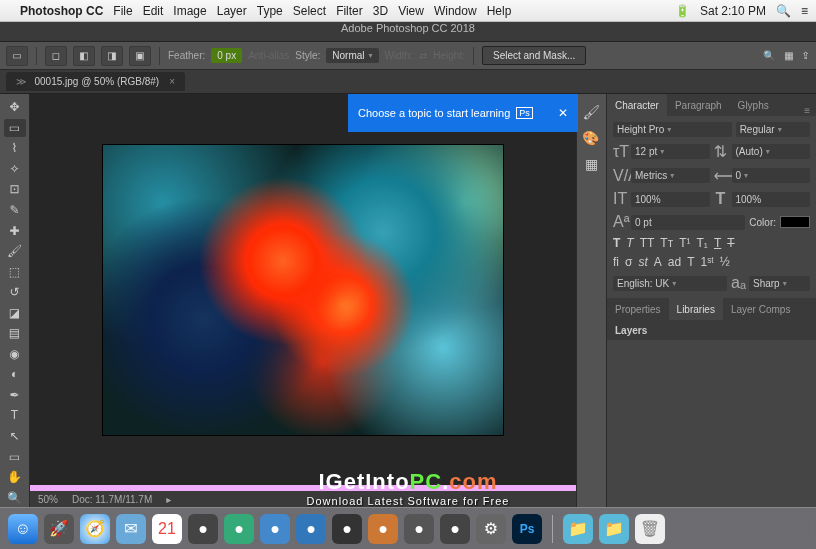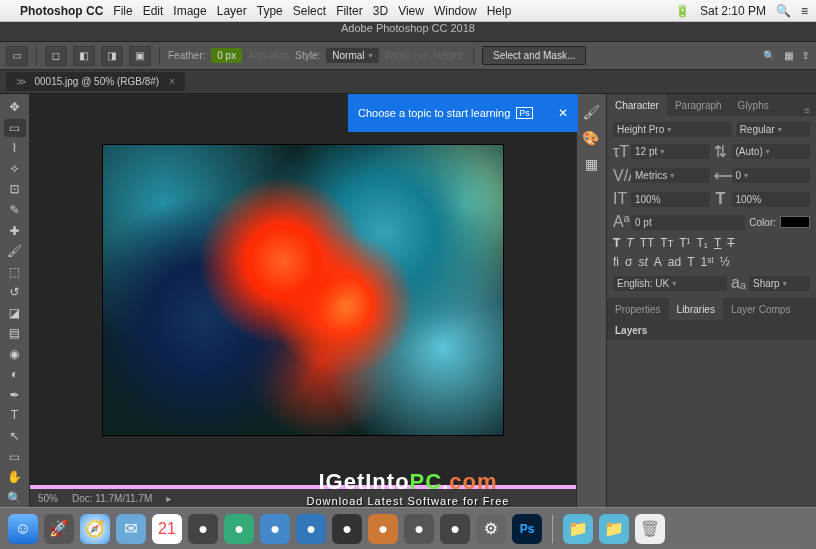--- a/index.html
+++ b/index.html
@@ -43,21 +43,21 @@
   radial-gradient(circle at 45% 40%, #ff6a3a 0%, #e83a1a 12%, transparent 30%),
   radial-gradient(circle at 60% 55%, #ff8844 0%, #dd4422 10%, transparent 25%),
   radial-gradient(circle at 25% 60%, #223a5a 0%, #1a2a4a 15%, transparent 35%),
   radial-gradient(circle at 70% 30%, #4a9aaa 0%, #2a7a8a 15%, transparent 35%),
   radial-gradient(circle at 85% 70%, #6abaca 0%, transparent 30%),
   radial-gradient(circle at 15% 20%, #3a8a9a 0%, transparent 35%),
   radial-gradient(circle at 55% 75%, #aa3a2a 0%, transparent 25%),
   radial-gradient(circle at 90% 20%, #8acaaa 0%, transparent 25%),
   #1a2a2a;
   box-shadow: 0 0 0 1px #000; filter: contrast(1.1) saturate(1.2); }
-.canvas-status { height: 22px; background: #3a3a3a; display: flex; align-items: center; padding: 0 8px; font-size: 10px; color: #aaa; gap: 14px; border-top: 4px solid #f0abfc; }
+.canvas-status { height: 22px; background: #3a3a3a; display: flex; align-items: center; padding: 0 8px; font-size: 10px; color: #aaa; gap: 14px; border-top: 6px solid #f0abfc; }
 
 
 .learn-banner { position: absolute; top: 0; right: -2px; width: 230px; height: 38px; background: #1473e6; color: #fff; font-size: 11px; display: flex; align-items: center; padding: 0 10px; gap: 6px; }
 .learn-banner .close { margin-left: auto; font-size: 12px; }
 
 
 .right-rail { width: 30px; background: #535353; border-left: 1px solid #2a2a2a; display: flex; flex-direction: column; align-items: center; padding-top: 10px; gap: 10px; color: #ccc; font-size: 14px; }
 .right-panels { width: 210px; background: #454545; border-left: 1px solid #2a2a2a; display: flex; flex-direction: column; font-size: 10px; color: #ccc; }
 .panel-tabs { display: flex; background: #3a3a3a; height: 22px; align-items: flex-end; }
 .panel-tab { padding: 0 8px; height: 100%; display: flex; align-items: center; color: #999; }

